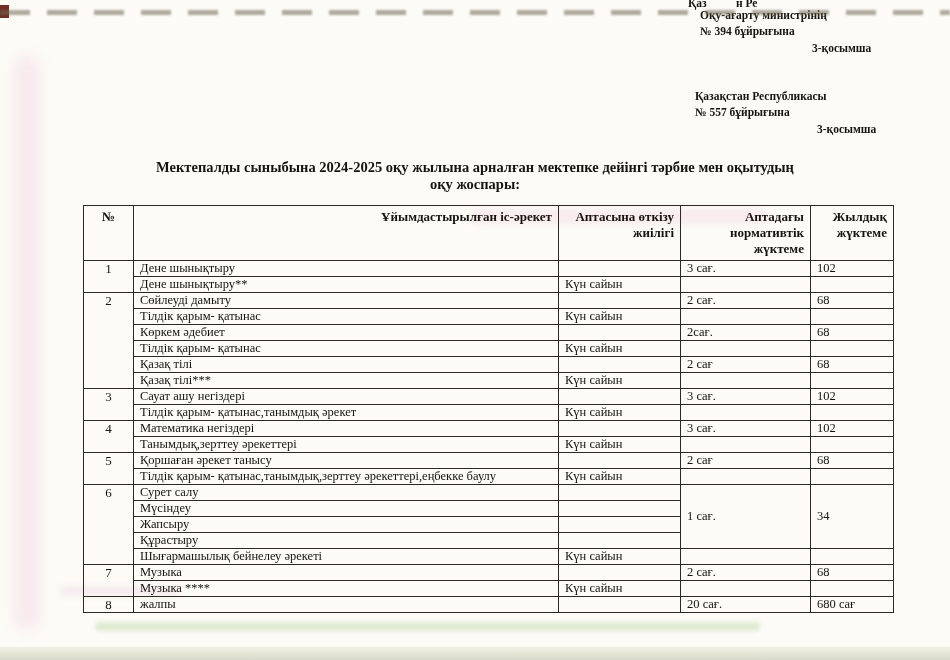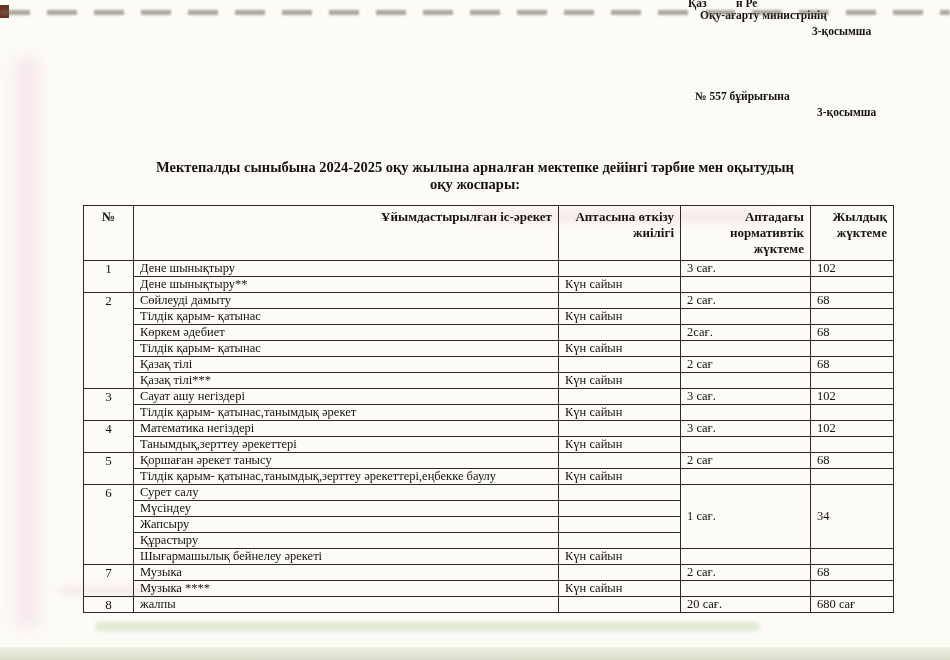--- a/index.html
+++ b/index.html
@@ -115,24 +115,26 @@
 <div class="artifact smudge-bleed2"></div>
 <div class="artifact bottom-band"></div>
 
 <div class="binding-endtab"></div>
 <div class="binding"></div>
 <span class="top-fragment frag-1">Қаз</span>
 <span class="top-fragment frag-2">н Ре</span>
 
 <div class="note note-1">
   <div>Оқу-ағарту министрінің</div>
+  <div>№ 394 бұйрығына</div>
   <div class="appendix">3-қосымша</div>
 </div>
 
 <div class="note note-2">
+  <div>Қазақстан Республикасы</div>
   <div>№ 557 бұйрығына</div>
   <div class="appendix">3-қосымша</div>
 </div>
 
 <div class="doc-title">
   <div>Мектепалды  сыныбына 2024-2025 оқу  жылына  арналған   мектепке дейінгі  тәрбие мен оқытудың</div>
   <div>оқу жоспары:</div>
 </div>
 
 <table class="plan">

